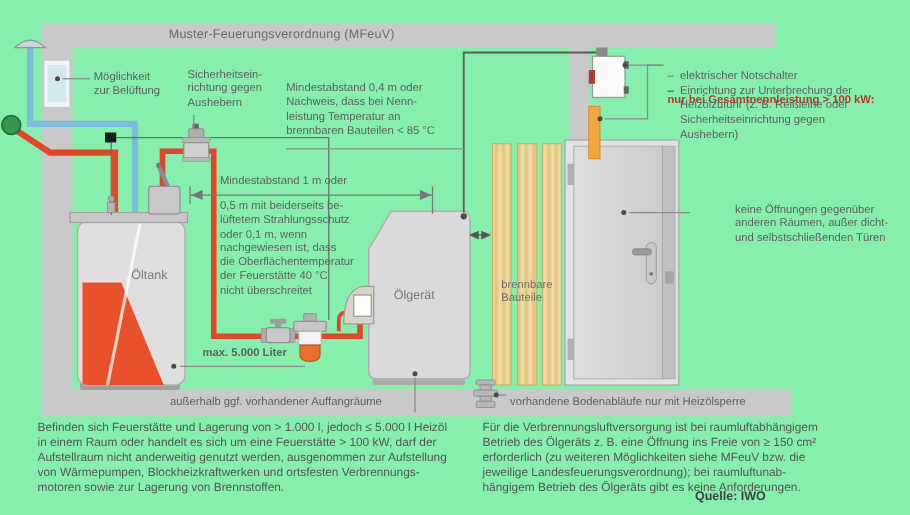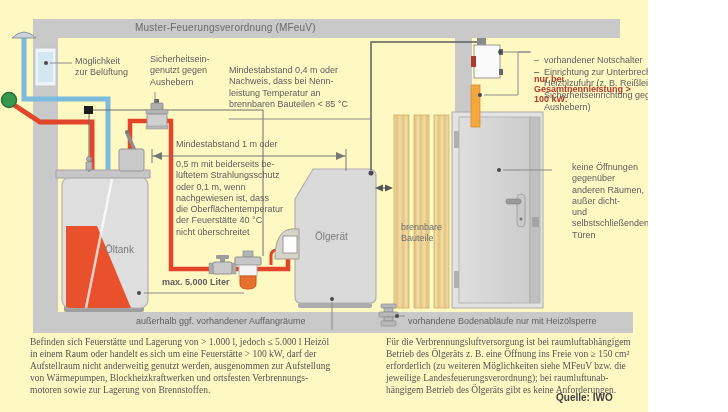--- a/index.html
+++ b/index.html
@@ -1,26 +1,26 @@
 <!DOCTYPE html>
 <html><head>
 <meta charset="utf-8">
 <style>
   html,body{margin:0;padding:0;background:#fff;}
-  .stage{position:relative;width:648px;height:412px;background:#fef9c3;
+  .stage{position:relative;width:728px;height:412px;background:#86efac;
          font-family:"Liberation Sans",sans-serif;overflow:hidden;}
   .stage svg{position:absolute;left:0;top:0;}
   .ann{position:absolute;font-size:9px;line-height:1.25;color:#5f5f5f;white-space:pre-line;}
   .ann.big{font-size:10px;color:#7a7a7a;}
   .title{position:absolute;left:135px;top:22px;font-size:10px;color:#6a6a6a;letter-spacing:.2px;}
   .ns-title{position:absolute;left:534px;top:42px;font-size:9px;font-weight:bold;color:#b6372a;margin-top:32px;}
   .ns-list{position:absolute;left:534px;top:55px;width:192px;margin:0;padding:0;list-style:none;}
   .ns-list li{position:relative;padding-left:10px;font-size:9px;line-height:1.3;color:#5f5f5f;white-space:pre-line;}
   .ns-list .dash{position:absolute;left:0;top:0;}
-  .para{position:absolute;top:337px;font-size:9.5px;line-height:1.26;color:#555;white-space:pre-line;font-family:Liberation Serif, serif;}
+  .para{position:absolute;top:337px;font-size:9.5px;line-height:1.26;color:#555;white-space:pre-line;}
   .quelle{position:absolute;left:556px;top:392px;width:166px;text-align:left;
           font-size:10px;font-weight:bold;color:#3f3f3f;}
 </style>
 </head>
 <body>
 
 <div class="stage">
 
   <svg width="728" height="412" viewBox="0 0 728 412">
     <defs>
@@ -176,48 +176,48 @@
       <polygon points="375,188 383,184.5 383,191.5" fill="#555" stroke="none"></polygon>
       <polygon points="393,188 385,184.5 385,191.5" fill="#555" stroke="none"></polygon>
     </g>
   </svg>
 
   <div class="title">Muster-Feuerungsverordnung (MFeuV)</div>
 
   <div class="ann" style="left:75px;top:56px;">Möglichkeit
 zur Belüftung</div>
   <div class="ann" style="left:150px;top:54px;">Sicherheitsein-
-genutzt gegen
+richtung gegen
 Aushebern</div>
   <div class="ann" style="left:229px;top:65px;">Mindestabstand 0,4 m oder
 Nachweis, dass bei Nenn-
 leistung Temperatur an
 brennbaren Bauteilen &lt; 85 °C</div>
   <div class="ann" style="left:176px;top:139px;">Mindestabstand 1 m oder</div>
   <div class="ann" style="left:176px;top:159px;">0,5 m mit beiderseits be-
 lüftetem Strahlungsschutz
 oder 0,1 m, wenn
 nachgewiesen ist, dass
 die Oberflächentemperatur
 der Feuerstätte 40 °C
 nicht überschreitet</div>
-  <div class="ann big" style="left:105px;top:244px;">Öltank</div>
+  <div class="ann big" style="left:105px;top:215px;">Öltank</div>
   <div class="ann" style="left:162px;top:277px;font-weight:bold;">max. 5.000 Liter</div>
   <div class="ann big" style="left:315px;top:231px;">Ölgerät</div>
   <div class="ann" style="left:401px;top:222px;color:#6e6e6e;">brennbare
 Bauteile</div>
   <div class="ann" style="left:136px;top:316px;">außerhalb ggf. vorhandener Auffangräume</div>
   <div class="ann" style="left:408px;top:316px;">vorhandene Bodenabläufe nur mit Heizölsperre</div>
-  <div class="ann" style="left:572px;top:162px;">keine Öffnungen gegenüber
+  <div class="ann" style="left:588px;top:162px;">keine Öffnungen gegenüber
 anderen Räumen, außer dicht-
 und selbstschließenden Türen</div>
 
   <div class="ns-title">nur bei Gesamtnennleistung &gt; 100 kW:</div>
   <ul class="ns-list">
-    <li><span class="dash">–</span><span>vorhandener Notschalter</span></li>
+    <li><span class="dash">–</span><span>elektrischer Notschalter</span></li>
     <li><span class="dash">–</span></li>
     <li><span class="dash">–</span><span>Einrichtung zur Unterbrechung der
 Heizölzufuhr (z. B. Reißleine oder
 Sicherheitseinrichtung gegen
 Aushebern)</span></li>
   </ul>
 
   <div class="para" style="left:30px;width:354px;">Befinden sich Feuerstätte und Lagerung von &gt; 1.000 l, jedoch ≤ 5.000 l Heizöl
 in einem Raum oder handelt es sich um eine Feuerstätte &gt; 100 kW, darf der
 Aufstellraum nicht anderweitig genutzt werden, ausgenommen zur Aufstellung

